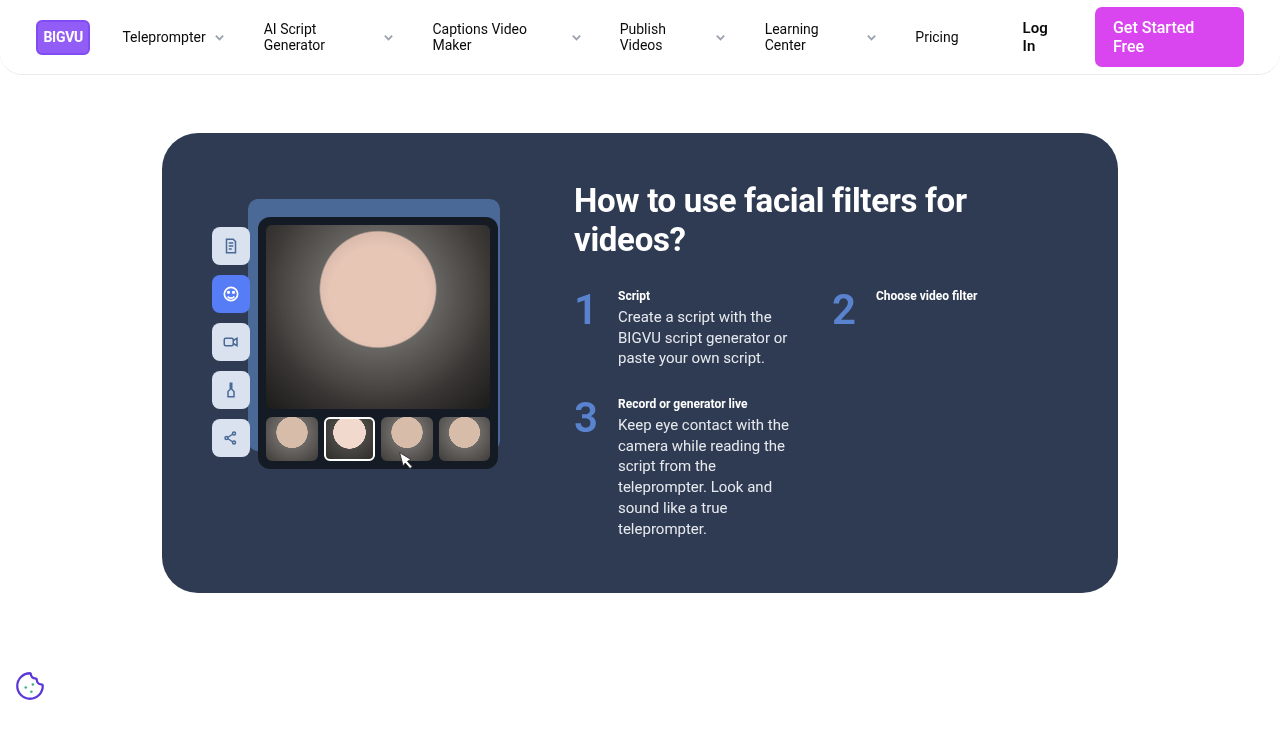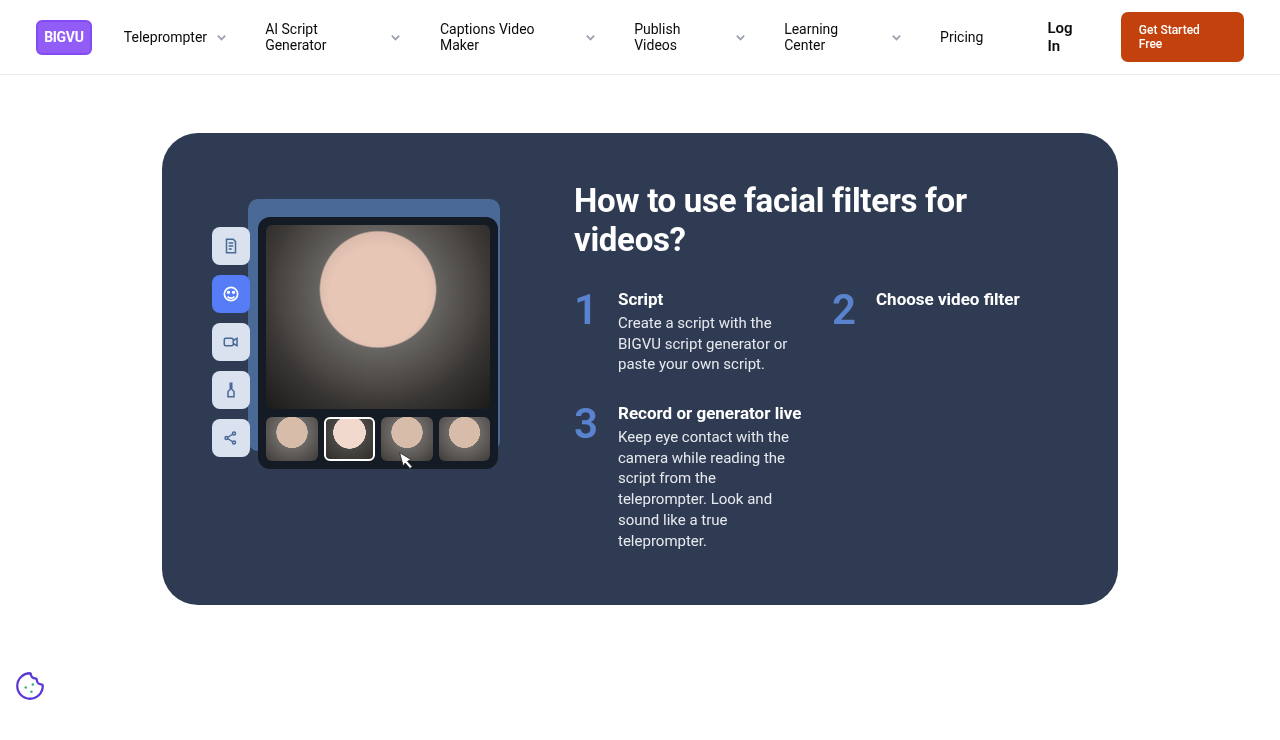--- a/index.html
+++ b/index.html
@@ -12,20 +12,21 @@
     position: relative;
   }
   
   .header {
     height: 75px;
     border-bottom: 1px solid #e9e9ee;
     display: flex;
     align-items: center;
     padding: 0 36px;
     gap: 32px;
+    border-radius: 22px;
   }
   .logo {
     width: 56px; height: 35px;
     border: 2px solid #834bf4;
     border-radius: 6px;
     background: #925df7;
     display: flex; align-items: center; justify-content: center;
     color: #fff; font-weight: 700; font-size: 14px;
     letter-spacing: -0.3px;
   }
@@ -48,25 +49,25 @@
     color: #9ca3af;
   }
   .spacer { flex: 1; }
   .login {
     font-size: 15px;
     font-weight: 600;
     color: #0a0a0a;
     cursor: pointer;
   }
   .cta {
-    background: #c2410c;
+    background: #d946ef;
     color: #fff;
     padding: 11px 18px;
     border-radius: 7px;
-    font-size: 12px;
+    font-size: 16px;
     font-weight: 500;
     cursor: pointer;
   }
 
   
   .hero {
     margin: 58px auto 0;
     width: 956px;
     background: #2f3b52;
     border-radius: 36px;
@@ -176,21 +177,21 @@
   }
   .step-num {
     font-size: 42px;
     font-weight: 600;
     line-height: 1;
     color: #5a83cf;
     min-width: 30px;
   }
   .step-body { flex:1; }
   .step-title {
-    font-size: 17px;
+    font-size: 12px;
     font-weight: 700;
     color: #fff;
     margin-bottom: 4px;
   }
   .step-text {
     font-size: 15px;
     line-height: 1.38;
     color: #e6e9ee;
     max-width: 220px;
   }

